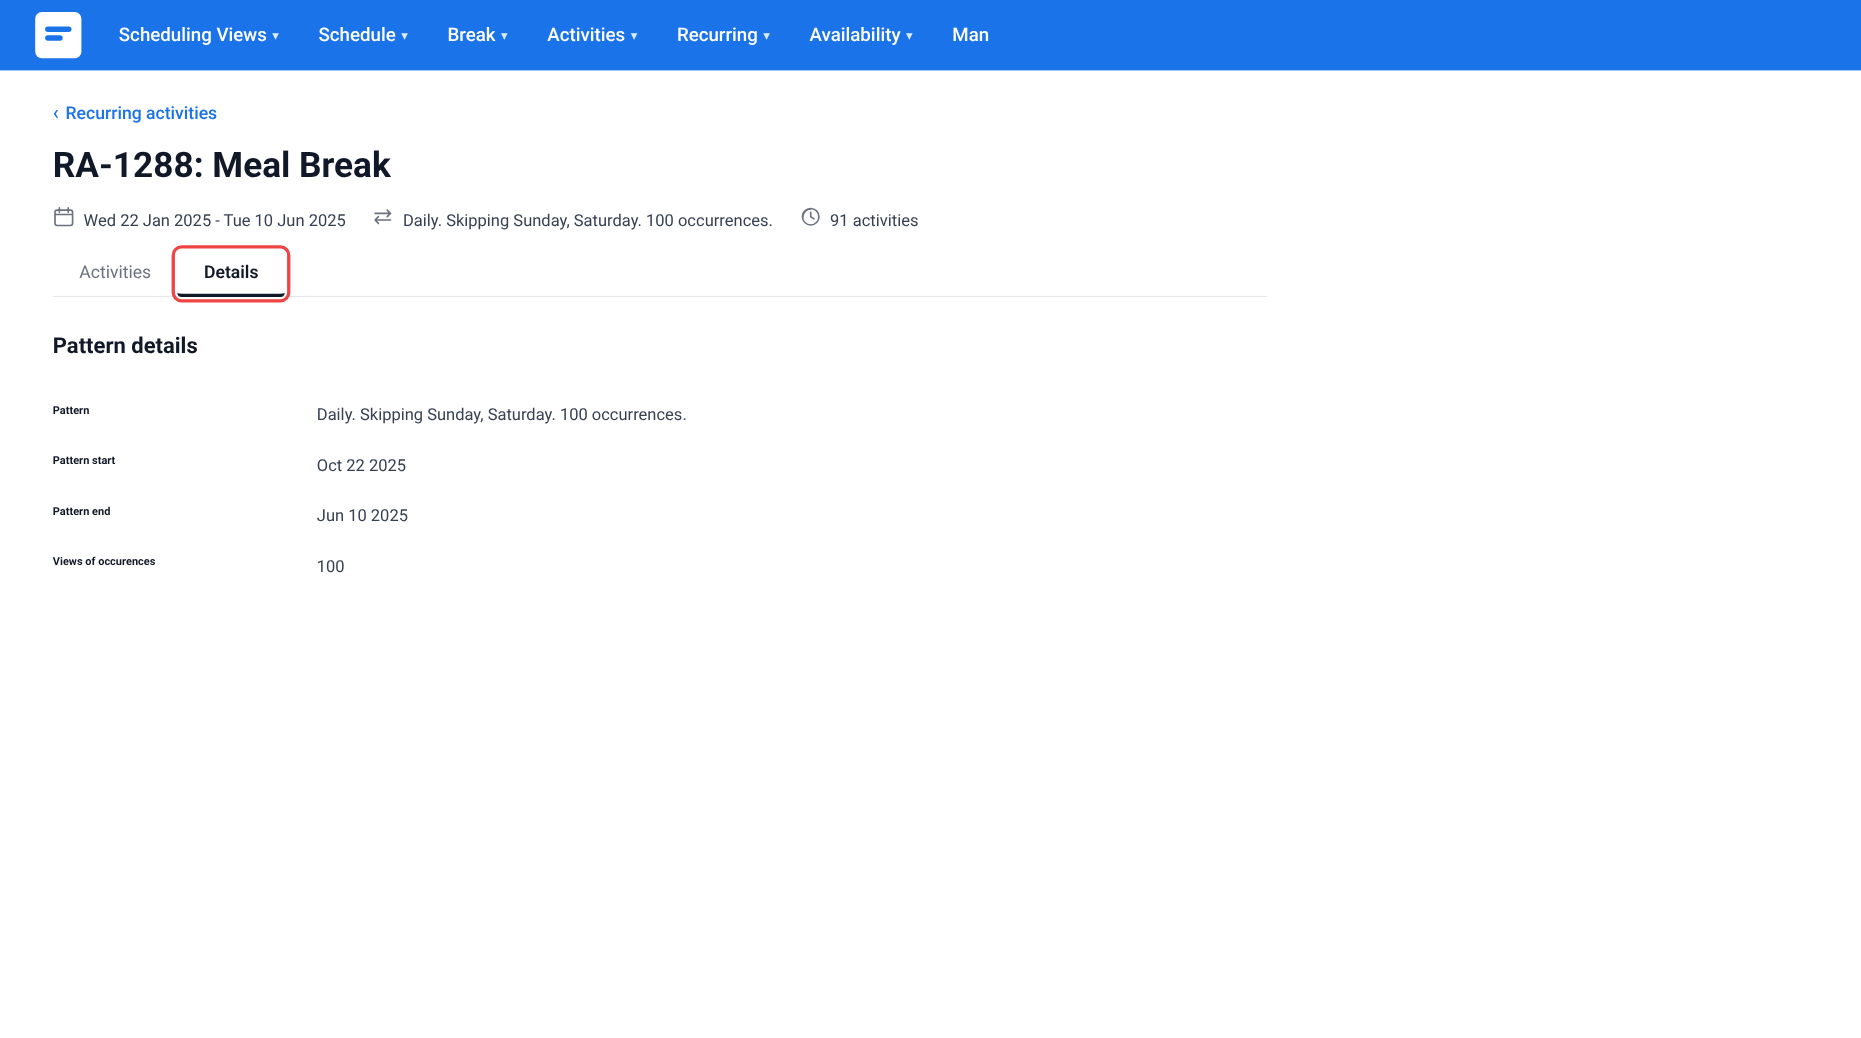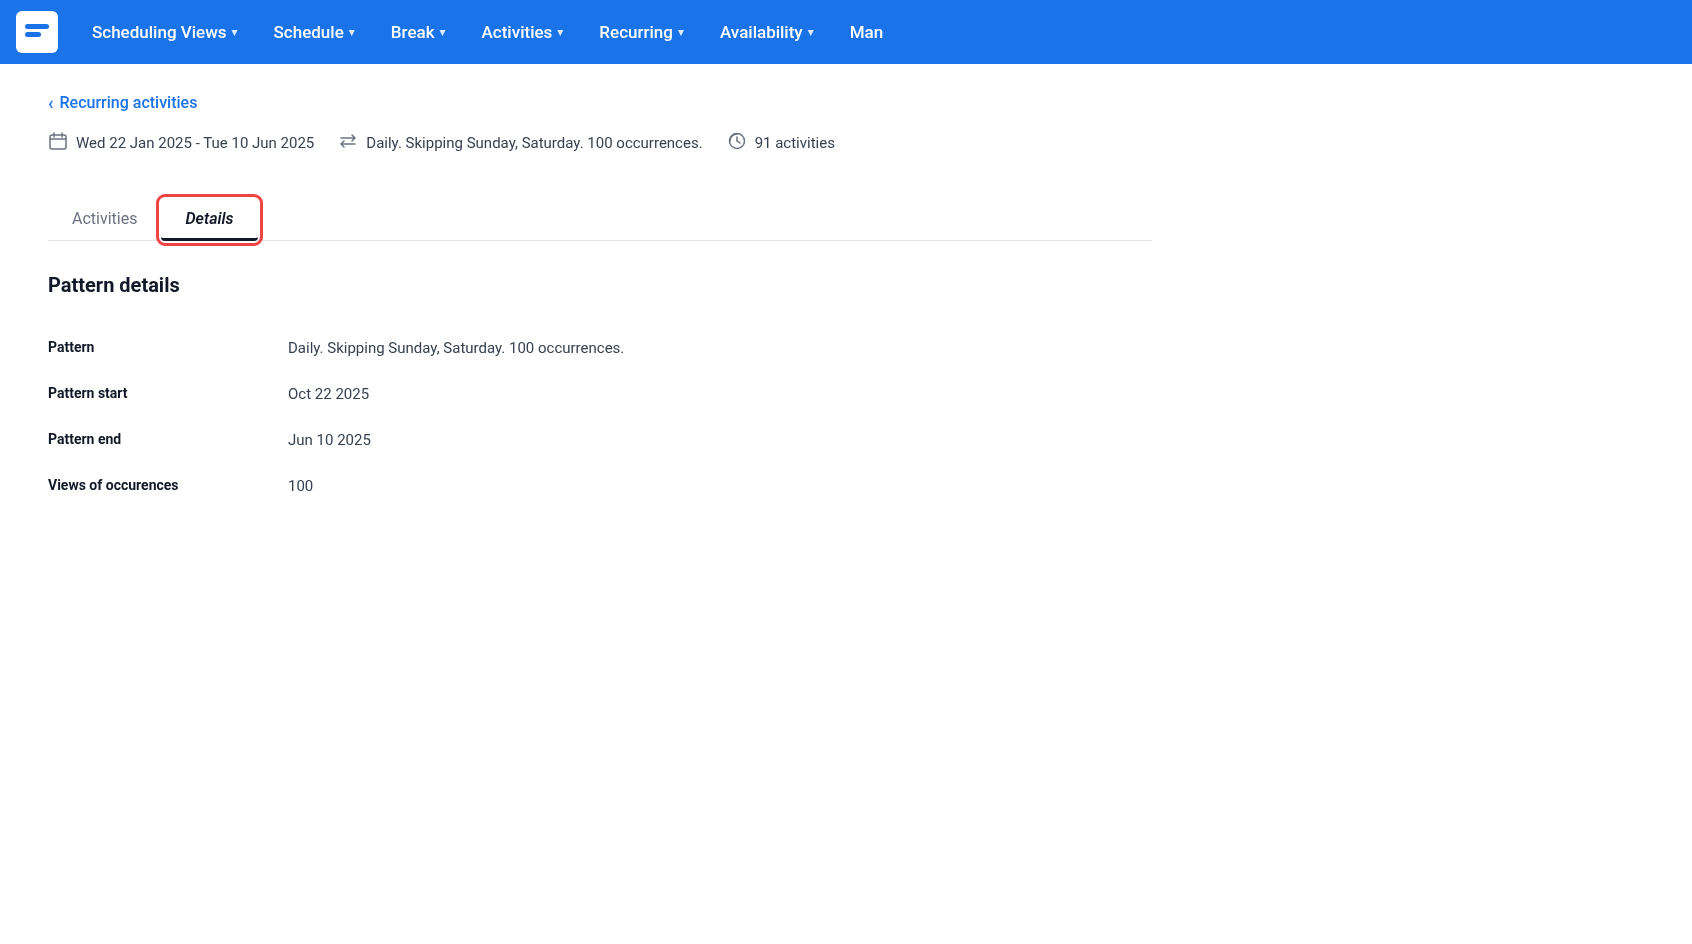--- a/index.html
+++ b/index.html
@@ -3,21 +3,21 @@
   <meta charset="utf-8">
   <style>
     * { box-sizing: border-box; margin: 0; padding: 0; }
     body { font-family: -apple-system, BlinkMacSystemFont, 'Segoe UI', Roboto, sans-serif; background: #fff; color: #1a202c; }
 
     
     nav {
       background: #1a73e8;
       display: flex;
       align-items: center;
-      padding: 0 16px;
+      padding: 0 32px;
       height: 64px;
       gap: 8px;
     }
     .nav-logo {
       background: #fff;
       border-radius: 6px;
       width: 42px;
       height: 42px;
       display: flex;
       align-items: center;
@@ -68,21 +68,21 @@
       margin-bottom: 18px;
     }
 
     
     .meta-row {
       display: flex;
       align-items: center;
       gap: 24px;
       color: #374151;
       font-size: 15px;
-      margin-bottom: 44px;
+      margin-bottom: 16px;
     }
     .meta-item {
       display: flex;
       align-items: center;
       gap: 8px;
     }
     .meta-icon { font-size: 18px; color: #6b7280; }
 
     
     .tabs {
@@ -100,40 +100,39 @@
     }
     .tab.active {
       color: #111827;
       font-weight: 600;
       border-bottom: 3px solid #111827;
     }
     .tab-active-highlighted {
       outline: 3px solid #ef4444;
       outline-offset: 2px;
       border-radius: 4px;
-      font-style: italic;
     }
 
     
     .section-title {
       font-size: 20px;
       font-weight: 700;
       color: #111827;
       margin-bottom: 28px;
     }
     .detail-grid {
       display: grid;
       grid-template-columns: 240px 1fr;
       gap: 0;
     }
     .detail-row {
       display: contents;
     }
     .detail-label {
-      font-size: 14px;
+      font-size: 10px;
       font-weight: 700;
       color: #111827;
       padding: 14px 0;
       align-self: start;
     }
     .detail-value {
       font-size: 15px;
       color: #374151;
       padding: 14px 0;
     }
@@ -177,20 +176,21 @@
   </div>
 </nav>
 
 <div class="content">
 
   <div class="breadcrumb">
     <span class="breadcrumb-arrow">‹</span>
     <span>Recurring activities</span>
   </div>
 
+  <h1 class="page-title">RA-1288: Meal Break</h1>
 
   <div class="meta-row">
     <div class="meta-item">
       <span class="meta-icon">
         <svg width="20" height="20" viewBox="0 0 20 20" fill="none" xmlns="http://www.w3.org/2000/svg">
           <rect x="2" y="4" width="16" height="14" rx="2" stroke="#6b7280" stroke-width="1.5" fill="none"></rect>
           <line x1="2" y1="8" x2="18" y2="8" stroke="#6b7280" stroke-width="1.5"></line>
           <line x1="6" y1="2" x2="6" y2="6" stroke="#6b7280" stroke-width="1.5" stroke-linecap="round"></line>
           <line x1="14" y1="2" x2="14" y2="6" stroke="#6b7280" stroke-width="1.5" stroke-linecap="round"></line>
         </svg>

